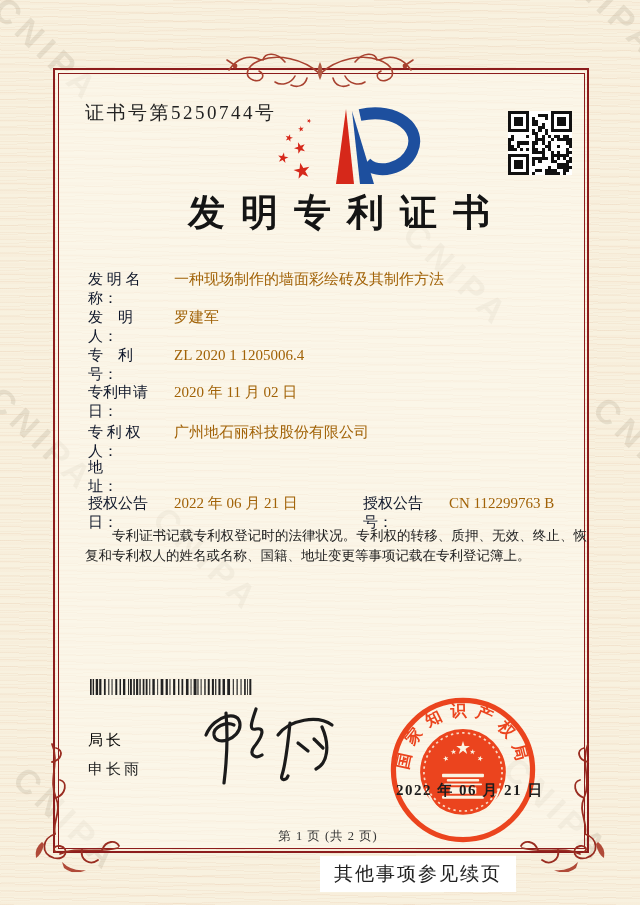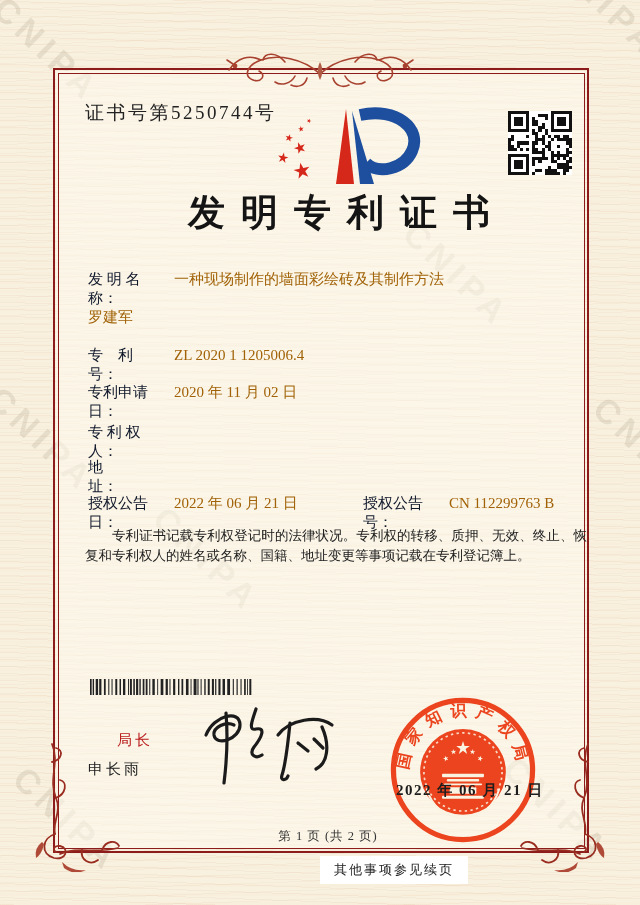--- a/index.html
+++ b/index.html
@@ -40,32 +40,32 @@
   .fvalue{color:#a16207;font-family:Liberation Serif, serif;}
   .r1{top:270px}.r2{top:308px}.r3{top:346px}.r4{top:383px}.r5{top:423px}.r6{top:458px}.r7{top:494px}
   .r6 .fvalue{width:392px;}
   .gd{width:189px;}
 
   .paras{left:85px;top:526px;width:502px;font-size:13.5px;line-height:19.5px;text-align:justify;color:#222;}
   .paras p{margin:0;text-indent:2em;}
 
   .barcode{left:90px;top:679px;width:166px;height:16px;}
   .director-title{left:88px;top:731px;font-family:"Liberation Sans","DejaVu Sans",sans-serif;
-                  font-size:15px;letter-spacing:3px;color:#b91c1c;margin-left:29px;}
+                  font-size:15px;letter-spacing:3px;color:#000000;}
   .director-name{left:88px;top:760px;font-family:"Liberation Sans","DejaVu Sans",sans-serif;
                  font-size:15px;letter-spacing:3px;color:#222;}
   .sig{left:190px;top:697px;width:152px;height:92px;}
 
   .seal{left:384px;top:690px;width:158px;height:162px;mix-blend-mode:multiply;opacity:.95;}
   .seal-date{left:396px;top:781px;width:152px;font-size:15px;font-weight:600;
              letter-spacing:1.5px;color:#1d1d1d;white-space:nowrap;}
 
   .page-info{left:16px;right:0;top:828px;text-align:center;font-size:12.5px;letter-spacing:1px;color:#333;}
   .cont-note{left:0;right:0;top:856px;text-align:center;}
-  .cont-note span{display:inline-block;background:#ffffff;padding:5px 14px;font-size:13px;letter-spacing:2px;color:#222;}
+  .cont-note span{display:inline-block;background:#ffffff;padding:5px 14px;font-size:19px;letter-spacing:2px;color:#222;}
 </style>
 </head>
 <body>
 
 <div class="page">
 
   <span class="wm" style="left:-20px;top:30px">CNIPA</span>
   <span class="wm" style="left:540px;top:-15px">CNIPA</span>
   <span class="wm" style="left:-25px;top:420px">CNIPA</span>
   <span class="wm" style="left:580px;top:430px">CNIPA</span>
@@ -280,32 +280,34 @@
         </g>
     </svg>
 
     <div class="title">发明专利证书</div>
 
     <div class="frow r1">
       <span class="flabel">发 明 名 称：</span>
       <span class="fvalue">一种现场制作的墙面彩绘砖及其制作方法</span>
     </div>
     <div class="frow r2">
+      <span class="flabel">发　明　人：</span>
       <span class="fvalue">罗建军</span>
     </div>
     <div class="frow r3">
       <span class="flabel">专　利　号：</span>
       <span class="fvalue">ZL 2020 1 1205006.4</span>
     </div>
     <div class="frow r4">
       <span class="flabel">专利申请日：</span>
       <span class="fvalue">2020 年 11 月 02 日</span>
     </div>
     <div class="frow r5">
       <span class="flabel">专 利 权 人：</span>
+      <span class="fvalue">广州地石丽科技股份有限公司</span>
     </div>
     <div class="frow r6">
       <span class="flabel">地　　　址：</span>
     </div>
     <div class="frow r7">
       <span class="flabel">授权公告日：</span>
       <span class="fvalue gd">2022 年 06 月 21 日</span>
       <span class="flabel">授权公告号：</span>
       <span class="fvalue">CN 112299763 B</span>
     </div>

